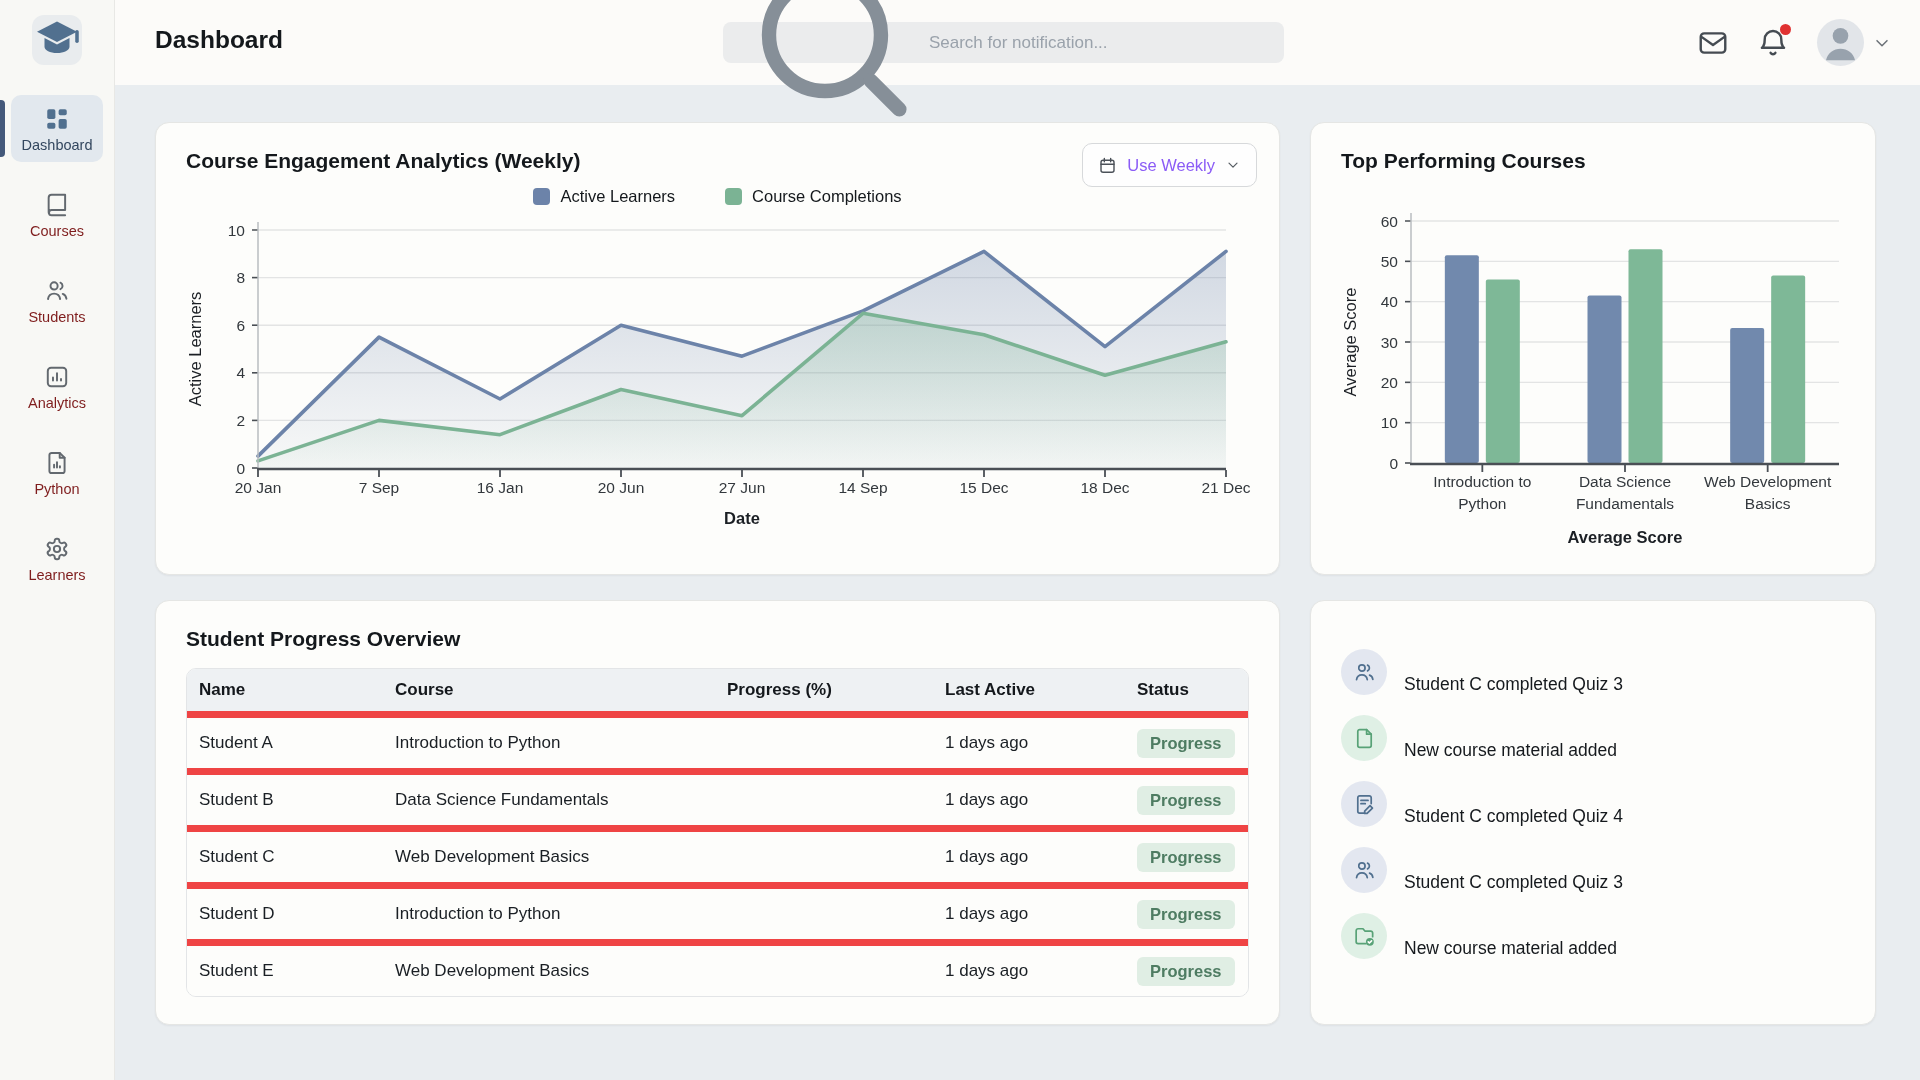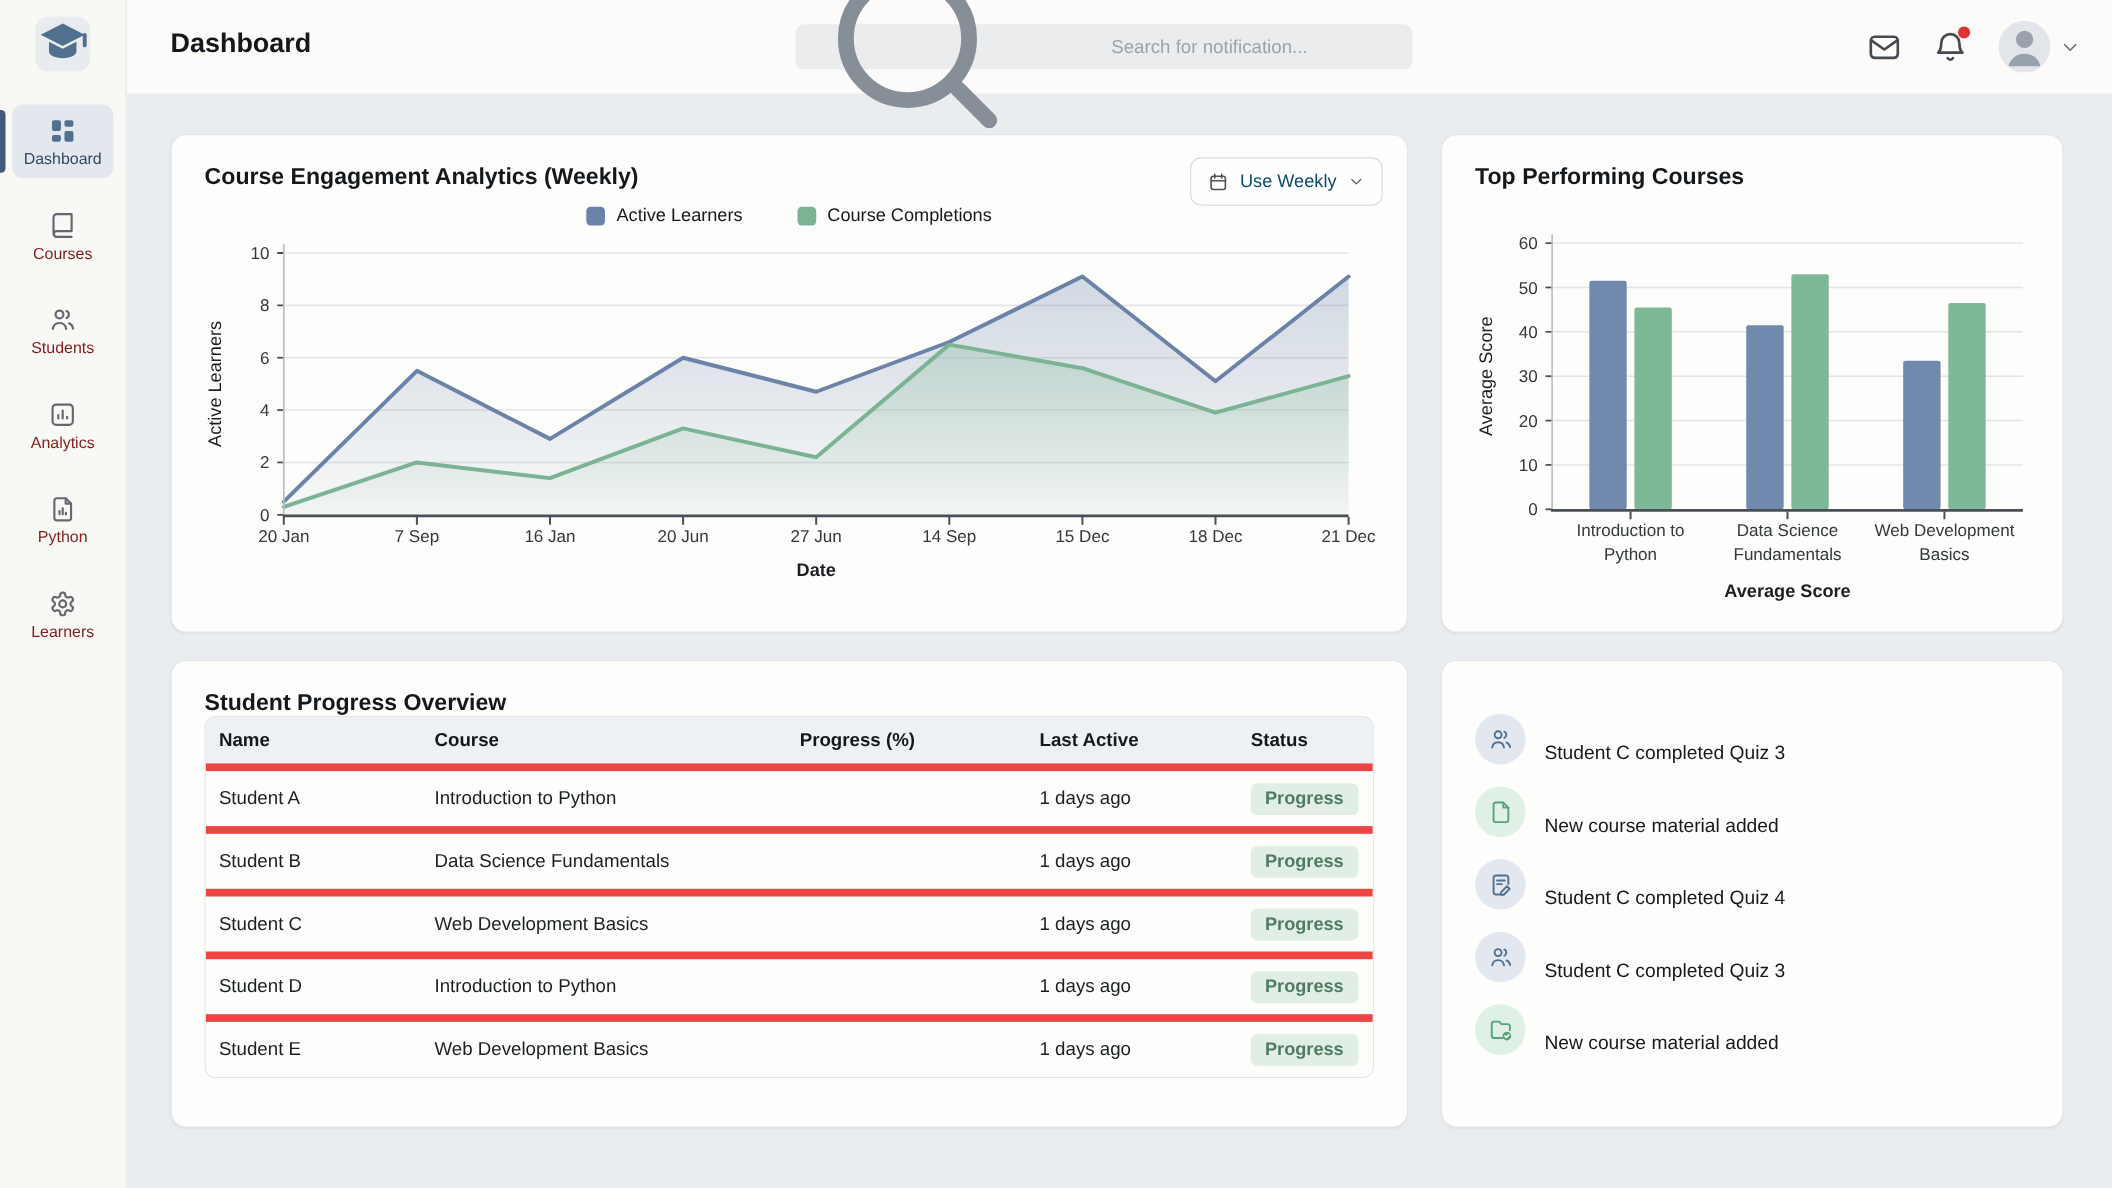--- a/index.html
+++ b/index.html
@@ -26,21 +26,21 @@
     background:#44597a; border-radius:0 4px 4px 0; }
 
   
   .header { position:absolute; left:115px; right:0; top:0; height:85px;
     background:#fcfbf9; z-index:4; }
   .page-title { position:absolute; left:40px; top:26px; font-size:24.5px; font-weight:700; color:#14181c; }
   .search-wrap { position:absolute; left:608px; top:22px; width:561px; height:41px;
     background:#ebeced; border-radius:8px; display:flex; align-items:center; padding:0 14px; }
   .search-wrap svg { width:20px; height:20px; color:#868f98; flex:0 0 auto; }
   .search-input { border:none; outline:none; background:transparent; 
-    font-size:17px; color:#3a4047; width:100%; font-family:"Liberation Sans",sans-serif;text-align:center; }
+    font-size:17px; color:#3a4047; width:100%; font-family:"Liberation Sans",sans-serif; }
   .search-input::placeholder { color:#9aa2ab; }
   .header-right { position:absolute; right:28px; top:0; height:85px; display:flex; align-items:center; gap:28px; }
   .hicon { width:32px; height:32px; color:#454b52; cursor:pointer; position:relative; }
   .hicon svg { width:32px; height:32px; }
   .badge-dot { position:absolute; right:-2px; top:-3px; width:11px; height:11px;
     border-radius:50%; background:#e03131; }
   .avatar-group { display:flex; align-items:center; gap:8px; cursor:pointer; }
   .avatar { width:47px; height:47px; border-radius:50%; background:#e2e5e9; overflow:hidden;
     display:flex; align-items:flex-end; justify-content:center; color:#98a2ad; }
   .avatar svg { width:34px; height:34px; }
@@ -53,35 +53,35 @@
   .grid { display:grid; grid-template-columns:1125px 566px; grid-template-rows:453px 425px;
     gap:25px 30px; }
   .card { background:#fdfdfb; border:1px solid #e5e6e4; border-radius:14px;
     box-shadow:0 1px 2px rgba(16,24,40,.05); padding:26px 30px; position:relative; overflow:hidden; }
   .card-title { font-size:21px; font-weight:700; color:#14181c; }
 
   
   .period-btn { position:absolute; right:22px; top:20px; height:44px; padding:0 15px;
     background:#fefefe; border:1.5px solid #d7d9db; border-radius:10px;
     display:flex; align-items:center; gap:10px; cursor:pointer; font-size:16.5px;
-    color:#0c4a6e; font-weight:500; }
+    color:#8b5cf6; font-weight:500; }
   .period-btn .cal { width:19px; height:19px; color:#4b5158; }
   .period-btn .cal svg { width:19px; height:19px; }
   .period-btn .dd { width:16px; height:16px; color:#565c62; }
   .period-btn .dd svg { width:16px; height:16px; }
   .legend-row { margin-top:14px; display:flex; justify-content:center; gap:50px; }
   .legend-item { display:flex; align-items:center; gap:10px; }
   .swatch { width:17px; height:17px; border-radius:4px; }
   .legend-label { font-size:16.5px; color:#14181c; }
   svg.chart { overflow:visible; display:block; }
   .tick { font-size:15.5px; fill:#33383d; font-family:"Liberation Sans",sans-serif; }
   .axis-title { font-size:16.5px; fill:#1b1f24; font-family:"Liberation Sans",sans-serif; }
 
   
-  .tbl { border:1px solid #e3e5e7; border-radius:10px; overflow:hidden; }
+  .tbl { margin-top:17px; border:1px solid #e3e5e7; border-radius:10px; overflow:hidden; }
   .t-head { display:grid; grid-template-columns:196px 332px 218px 192px 1fr;
     align-items:center; height:42px; background:#eef1f3; padding:0 14px 0 12px;
     font-size:17px; font-weight:700; color:#14181c; }
   .t-row { display:grid; grid-template-columns:196px 332px 218px 192px 1fr;
     align-items:center; height:57px; padding:0 14px 0 12px; background:#fdfdfb;
     border-top:7px solid #ef4444; font-size:17px; color:#1a1f24; }
   .track { width:118px; height:9px; border-radius:5px; background:#dde1e7; overflow:hidden; }
   .fill { height:100%; border-radius:5px; }
   .fill-blue { background:#6d84a9; }
   .fill-green { background:#74ae8f; }

